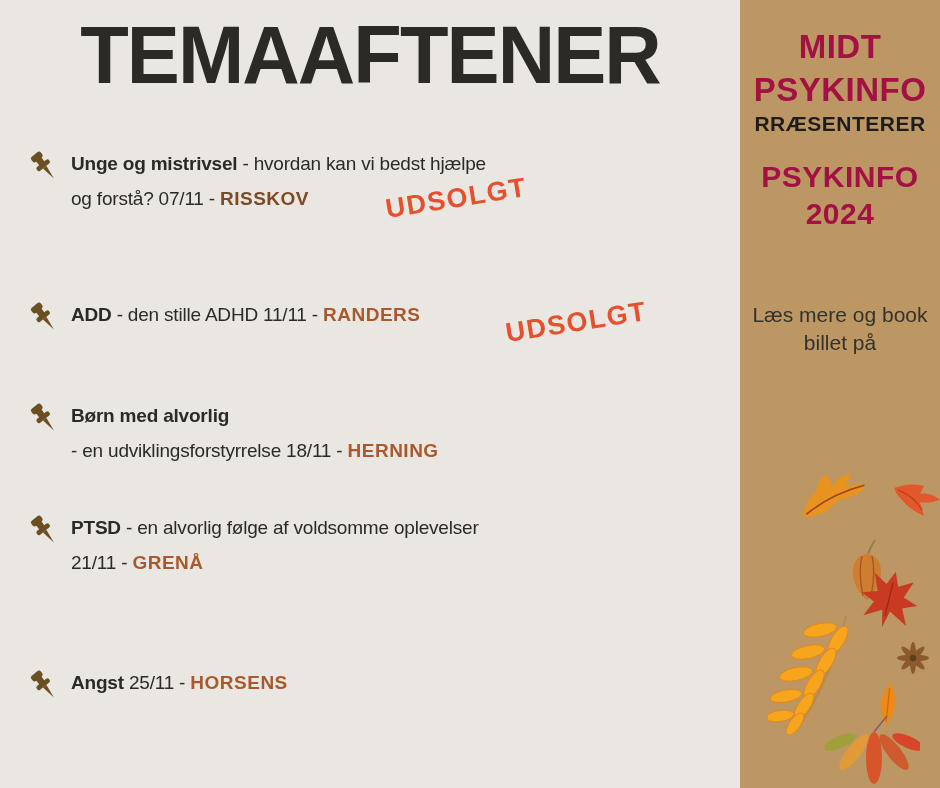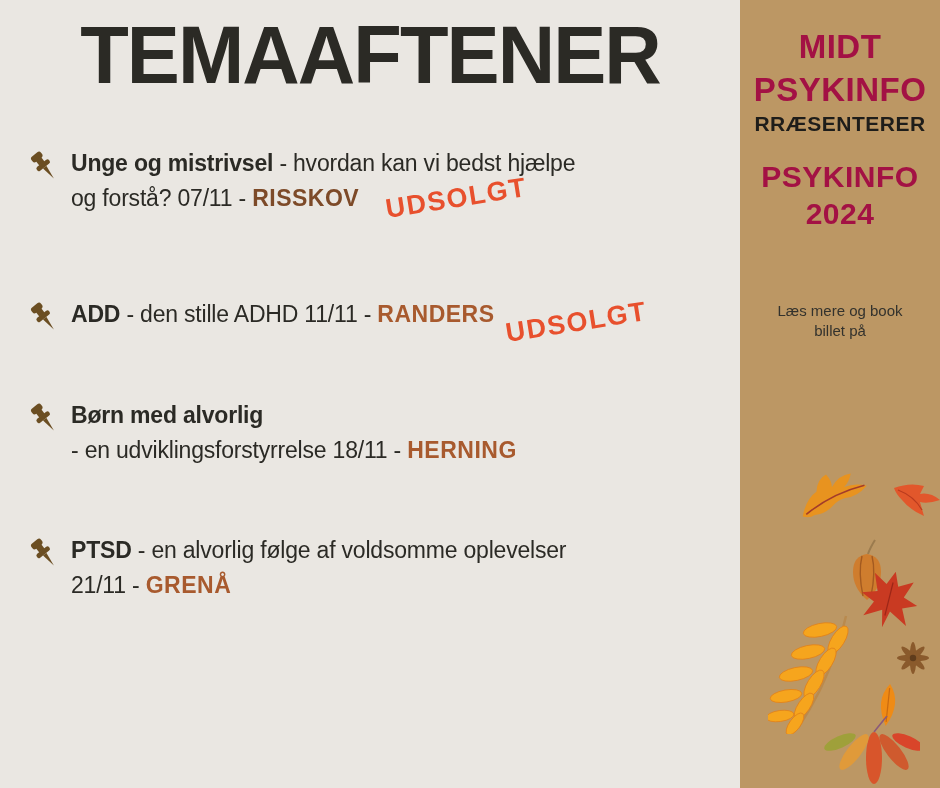--- a/index.html
+++ b/index.html
@@ -29,21 +29,21 @@
     font-size:82px;font-weight:700;letter-spacing:-2px;
     color:var(--text-dark);line-height:1.1;
     transform:scaleX(0.97);transform-origin:center top;
   }
   .event{
     position:absolute;left:25px;width:700px;
     display:flex;align-items:flex-start;
   }
   .pin{flex:0 0 36px;margin-top:2px;}
   .etext{
-    margin:0 0 0 10px;font-size:23px;line-height:35px;
+    margin:0 0 0 10px;font-size:19px;line-height:35px;
     color:var(--text-dark);letter-spacing:-0.2px;
   }
   .etext b{font-weight:700;}
   .city{font-weight:700;color:var(--city-brown);letter-spacing:0.5px;}
   .city-dark{color:var(--city-brown-dark);margin-top:8px;}
   .udsolgt{
     position:absolute;font-size:27px;font-weight:700;
     color:var(--soldout-orange);letter-spacing:1.5px;
     transform:rotate(-9deg);white-space:nowrap;
   }
@@ -57,21 +57,21 @@
   }
   .presents{
     font-size:21px;font-weight:700;
     color:#1e1d1a;letter-spacing:0.5px;
   }
   .month{
     margin-top:22px;font-size:30px;line-height:1.25;font-weight:700;
     color:var(--accent-red);letter-spacing:0.5px;
   }
   .info{
-    margin-top:68px;font-size:15px;line-height:1.35;color:#33322d;
+    margin-top:68px;font-size:21px;line-height:1.35;color:#33322d;
   }
   .booklink{
     margin-top:3px;font-size:18px;font-weight:700;
     color:var(--accent-red);letter-spacing:0.2px;cursor:pointer;
   }
   .leaf{position:absolute;}
 </style>
 </head>
 <body>
 
@@ -117,34 +117,47 @@
             <rect x="8" y="1" width="8" height="4.5" rx="1.8"></rect>
             <rect x="9.8" y="5" width="4.4" height="4"></rect>
             <rect x="6.8" y="8.6" width="10.4" height="3.2" rx="1.4"></rect>
             <path d="M10.6 11.8 L13.4 11.8 L12.2 21.5 Z"></path>
           </g>
         </svg>
       </span>
       <p class="etext"><b>Børn med alvorlig</b><br><span>- en udviklingsforstyrrelse 18/11 - </span><b class="city">HERNING</b></p>
     </div>
 
-    <div class="event" style="top:533px">
+    <div class="event" style="top:510px">
       <span class="pin">
         <svg viewBox="0 0 24 24" width="36" height="40">
           <g fill="var(--pin-brown)" transform="rotate(-38 12 10)">
             <rect x="8" y="1" width="8" height="4.5" rx="1.8"></rect>
             <rect x="9.8" y="5" width="4.4" height="4"></rect>
             <rect x="6.8" y="8.6" width="10.4" height="3.2" rx="1.4"></rect>
             <path d="M10.6 11.8 L13.4 11.8 L12.2 21.5 Z"></path>
           </g>
         </svg>
       </span>
       <p class="etext"><b>PTSD</b><span> - en alvorlig følge af voldsomme oplevelser</span><br><span>21/11 - </span><b class="city">GRENÅ</b></p>
     </div>
 
+    <div class="event" style="top:665px">
+      <span class="pin">
+        <svg viewBox="0 0 24 24" width="36" height="40">
+          <g fill="var(--pin-brown)" transform="rotate(-38 12 10)">
+            <rect x="8" y="1" width="8" height="4.5" rx="1.8"></rect>
+            <rect x="9.8" y="5" width="4.4" height="4"></rect>
+            <rect x="6.8" y="8.6" width="10.4" height="3.2" rx="1.4"></rect>
+            <path d="M10.6 11.8 L13.4 11.8 L12.2 21.5 Z"></path>
+          </g>
+        </svg>
+      </span>
+      <p class="etext"><b>Angst</b><span> 25/11 - </span><b class="city">HORSENS</b></p>
+    </div>
   </div>
 
   <aside class="sidebar">
     <div class="brand">
       <div>MIDT</div>
       <div>PSYKINFO</div>
     </div>
     <div class="presents">RRÆSENTERER</div>
     <div class="month">
       <div>PSYKINFO</div>

